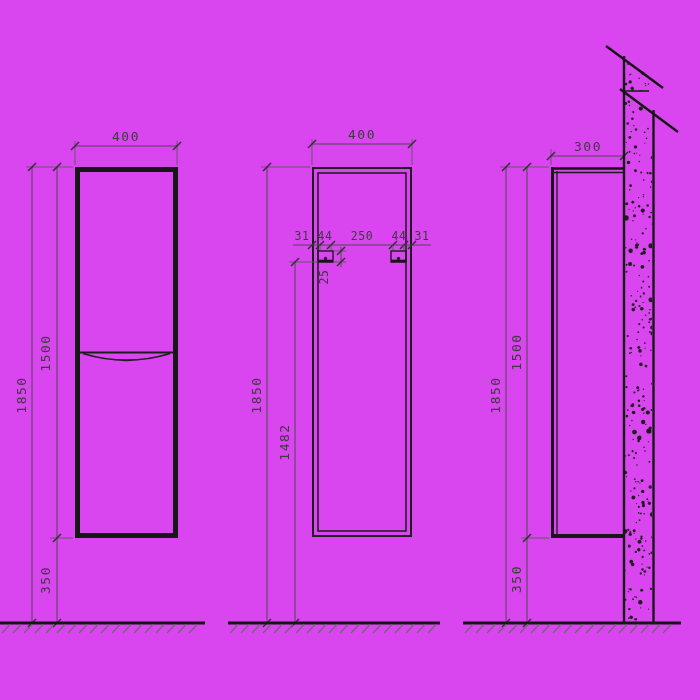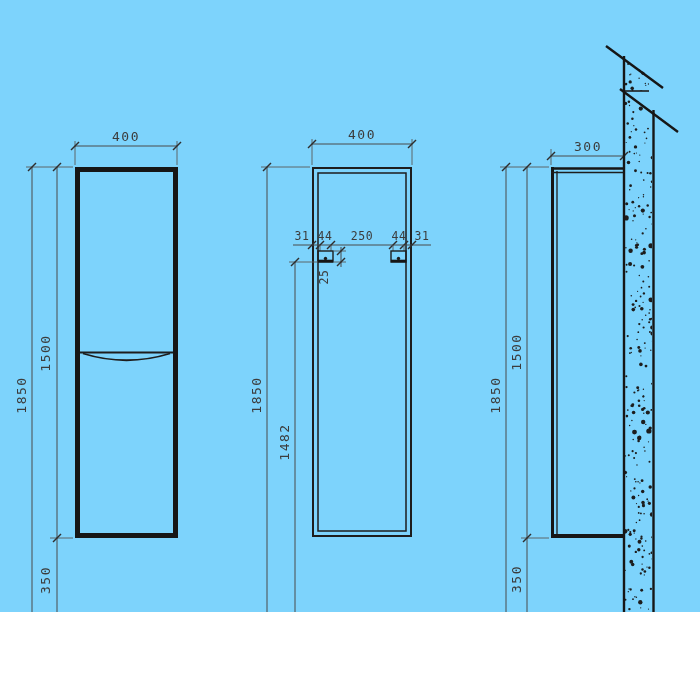--- a/index.html
+++ b/index.html
@@ -1,16 +1,16 @@
 <!DOCTYPE html>
 <html><head>
 <meta charset="utf-8">
 <style>
   html,body{margin:0;padding:0;background:#ffffff;}
-  .stage{position:relative;width:700px;height:612px;background:#7dd3fc;overflow:hidden;
+  .stage{position:relative;width:700px;height:700px;background:#d946ef;overflow:hidden;
          font-family:"DejaVu Sans Mono","Liberation Mono",monospace;}
   svg{display:block}
   .ln-heavy{stroke:#161616;fill:none}
   .ln-med{stroke:#1d1d1d;fill:none}
   .ln-thin{stroke:#4a4a4a;stroke-width:1;fill:none}
   .ln-ext{stroke:#5a5a5a;stroke-width:0.9;fill:none}
   .tick{stroke:#2e2e2e;stroke-width:1.4;fill:none}
   .dim-text{fill:#3c3c3c;font-size:13px;letter-spacing:1.5px;font-family:"DejaVu Sans Mono","Liberation Mono",monospace;}
   .dim-text-sm{fill:#3c3c3c;font-size:11.5px;letter-spacing:0.5px;font-family:"DejaVu Sans Mono","Liberation Mono",monospace;}
   .hatch{stroke:#6a6a6a;stroke-width:1.2}

